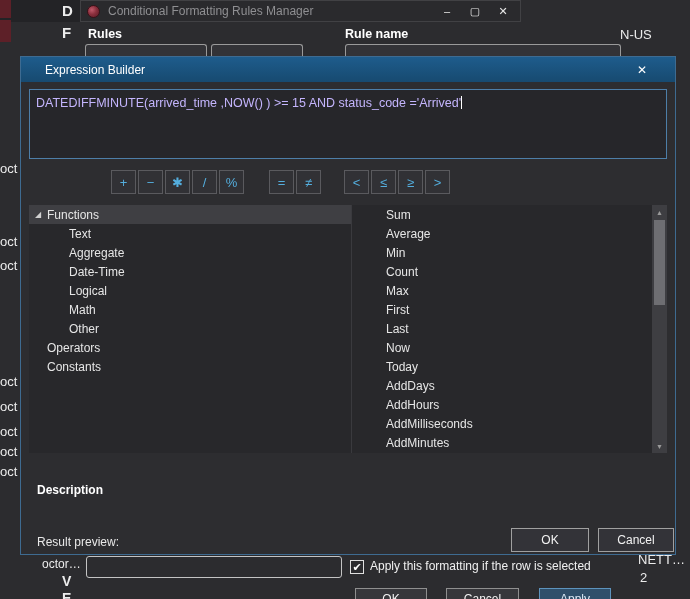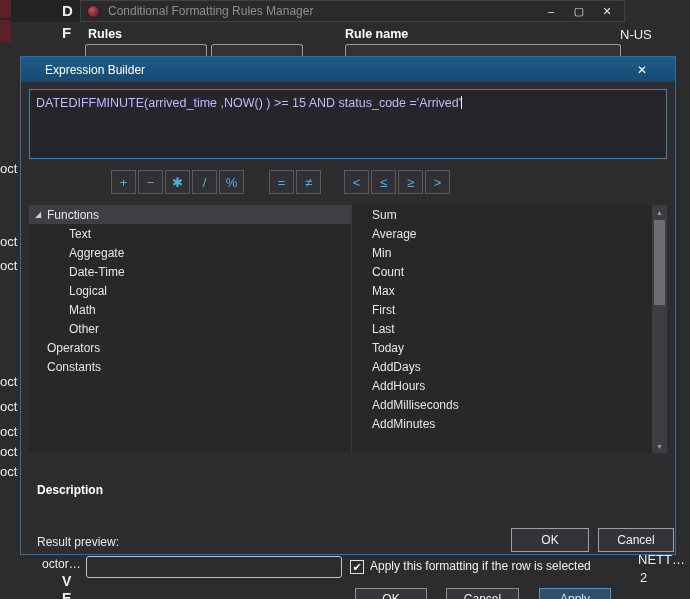--- a/index.html
+++ b/index.html
@@ -12,21 +12,21 @@
     font-size:12px;
   }
 
   
   .bg-topleft { position:absolute; left:0; top:0; width:80px; height:22px; background:#232326; }
   .maroon-block { position:absolute; background:#5d2028; }
   .mb1 { left:0; top:0; width:11px; height:18px; }
   .mb2 { left:0; top:20px; width:11px; height:22px; }
 
   .bg-titlebar {
-    position:absolute; left:80px; top:0; width:545px; height:22px;
+    position:absolute; left:80px; top:0; width:441px; height:22px;
     background:#2a2a2d; border:1px solid #414144;
     display:flex; align-items:center;
   }
   .app-logo {
     width:13px; height:13px; border-radius:50%; margin:0 8px 0 6px;
     background:radial-gradient(circle at 35% 35%, #c05a6a 0%, #8b2f3d 45%, #571b24 100%);
     border:1px solid #3a1118;
   }
   .bg-title { color:#8f8f92; font-size:12px; flex:1; white-space:nowrap; overflow:hidden; }
   .win-btns { display:flex; align-items:center; gap:14px; padding-right:10px; }
@@ -125,21 +125,21 @@
   .fn-pane { flex:1; border-left:1px solid #3a3a3e; overflow:hidden; }
   .tree-row, .fn-row {
     height:19px; display:flex; align-items:center;
     font-size:12px; color:#e6e6e6; white-space:nowrap; cursor:default;
   }
   .tree-row { padding-left:18px; }
   .tree-row.lvl1 { padding-left:40px; }
   .tree-row.has-exp { padding-left:2px; }
   .tree-row.selected { background:#3f3f43; }
   .expander { width:14px; margin-right:2px; font-size:8px; color:#d0d0d0; text-align:center; }
-  .fn-row { padding-left:20px; }
+  .fn-row { padding-left:20px;margin-left:14px; }
 
   .scrollbar {
     width:15px; background:#3e3e42; display:flex; flex-direction:column;
     align-items:center; position:relative;
   }
   .scroll-arrow { color:#9a9a9a; font-size:7px; height:14px; display:flex; align-items:center; cursor:default; }
   .scroll-arrow.down { position:absolute; bottom:0; }
   .scroll-thumb { position:absolute; top:15px; left:2px; width:11px; height:85px; background:#6e6e72; }
 
   .desc-label { position:absolute; left:16px; top:426px; font-weight:bold; font-size:12px; color:#ffffff; }
@@ -304,20 +304,21 @@
         <div class="fn-row">Min</div>
 
         <div class="fn-row">Count</div>
 
         <div class="fn-row">Max</div>
 
         <div class="fn-row">First</div>
 
         <div class="fn-row">Last</div>
 
+        <div class="fn-row">Now</div>
 
         <div class="fn-row">Today</div>
 
         <div class="fn-row">AddDays</div>
 
         <div class="fn-row">AddHours</div>
 
         <div class="fn-row">AddMilliseconds</div>
 
         <div class="fn-row">AddMinutes</div>

